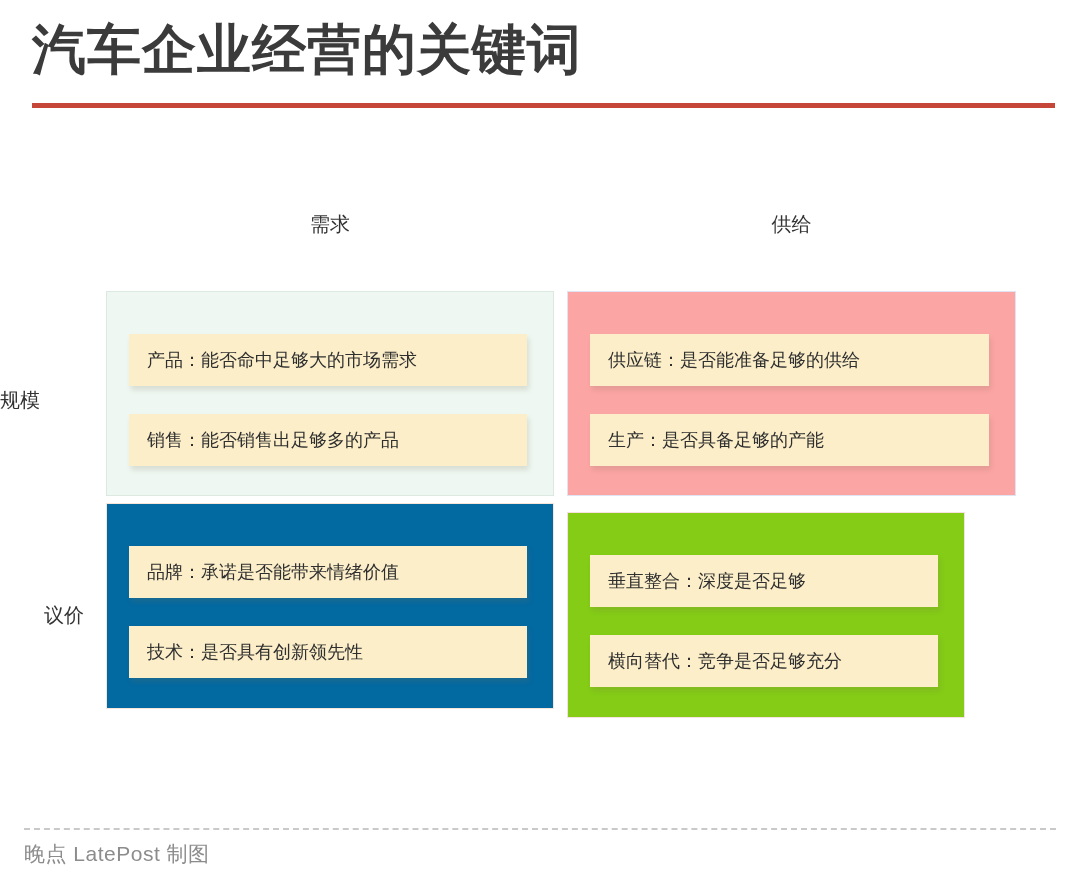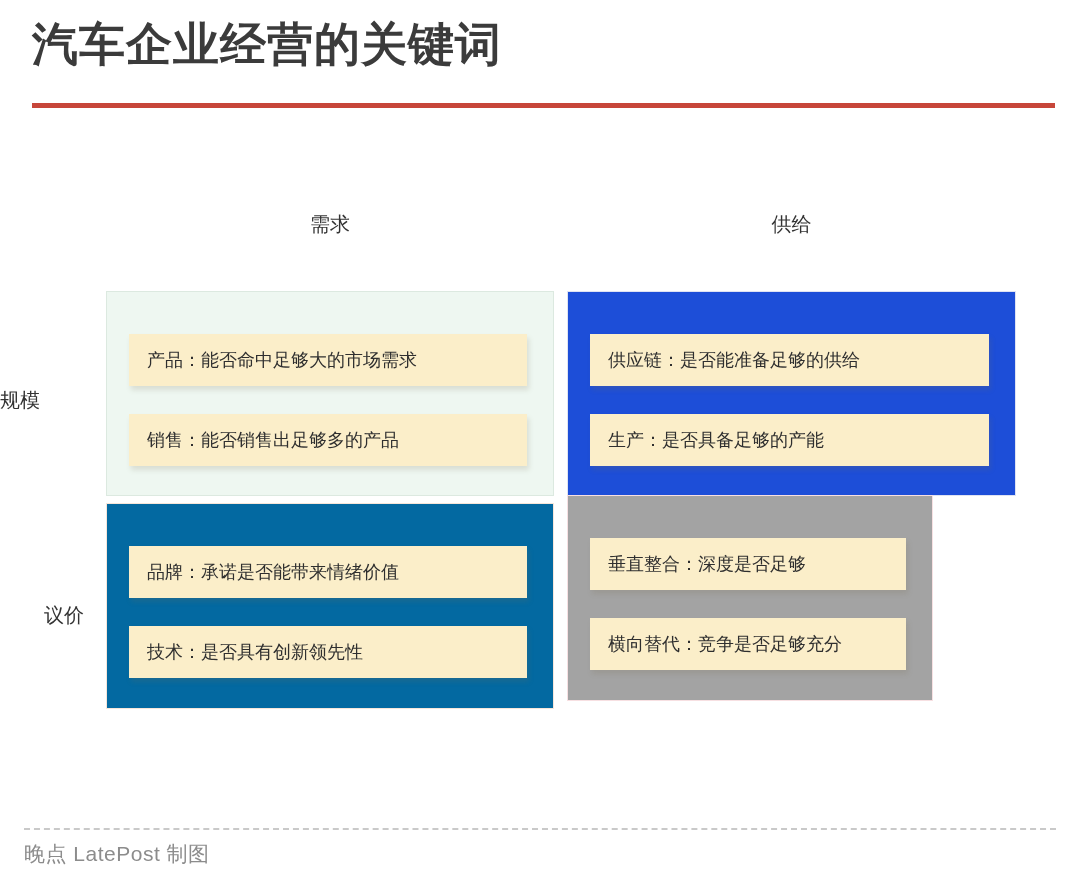--- a/index.html
+++ b/index.html
@@ -23,21 +23,21 @@
   }
 
   
   .header {
     position: absolute;
     left: 32px;
     top: 16px;
     width: 1024px;
   }
   .page-title {
-    font-size: 46px;
+    font-size: 54px;
     font-weight: 700;
     color: #3b3b3b;
     letter-spacing: 1px;
     line-height: 1.25;
     white-space: nowrap;
   }
   .title-rule {
     position: absolute;
     left: 32px;
     top: 103px;
@@ -85,23 +85,23 @@
   .row-label.scale { top: 140px; }
   .row-label.bargain { top: 355px; margin-left: 44px; }
 
   .quadrant {
     position: absolute;
     box-sizing: border-box;
     border: 1px solid rgba(0,0,0,0.07);
     padding: 0;
   }
   .q-tl { left: 106px;  top: 44px;  width: 448px; height: 205px; background: #eef7f1; border-color: #dce9e0; }
-  .q-tr { left: 567px;  top: 44px;  width: 449px; height: 205px; background: #1d4ed8; border-color: #dfe3f2; }
+  .q-tr { left: 567px;  top: 44px;  width: 449px; height: 205px; background: #fca5a5; border-color: #dfe3f2; }
   .q-bl { left: 106px;  top: 256px; width: 448px; height: 206px; background: #0369a1; border-color: #f6e6da; }
-  .q-br { left: 567px;  top: 248px; width: 366px; height: 206px; background: #a3a3a3; border-color: #f7e0e2; }
+  .q-br { left: 567px;  top: 265px; width: 398px; height: 206px; background: #84cc16; border-color: #f7e0e2; }
 
   .card {
     position: absolute;
     left: 22px;
     right: 26px;
     height: 52px;
     background: #fbeec9;
     display: flex;
     align-items: center;
     padding-left: 18px;

